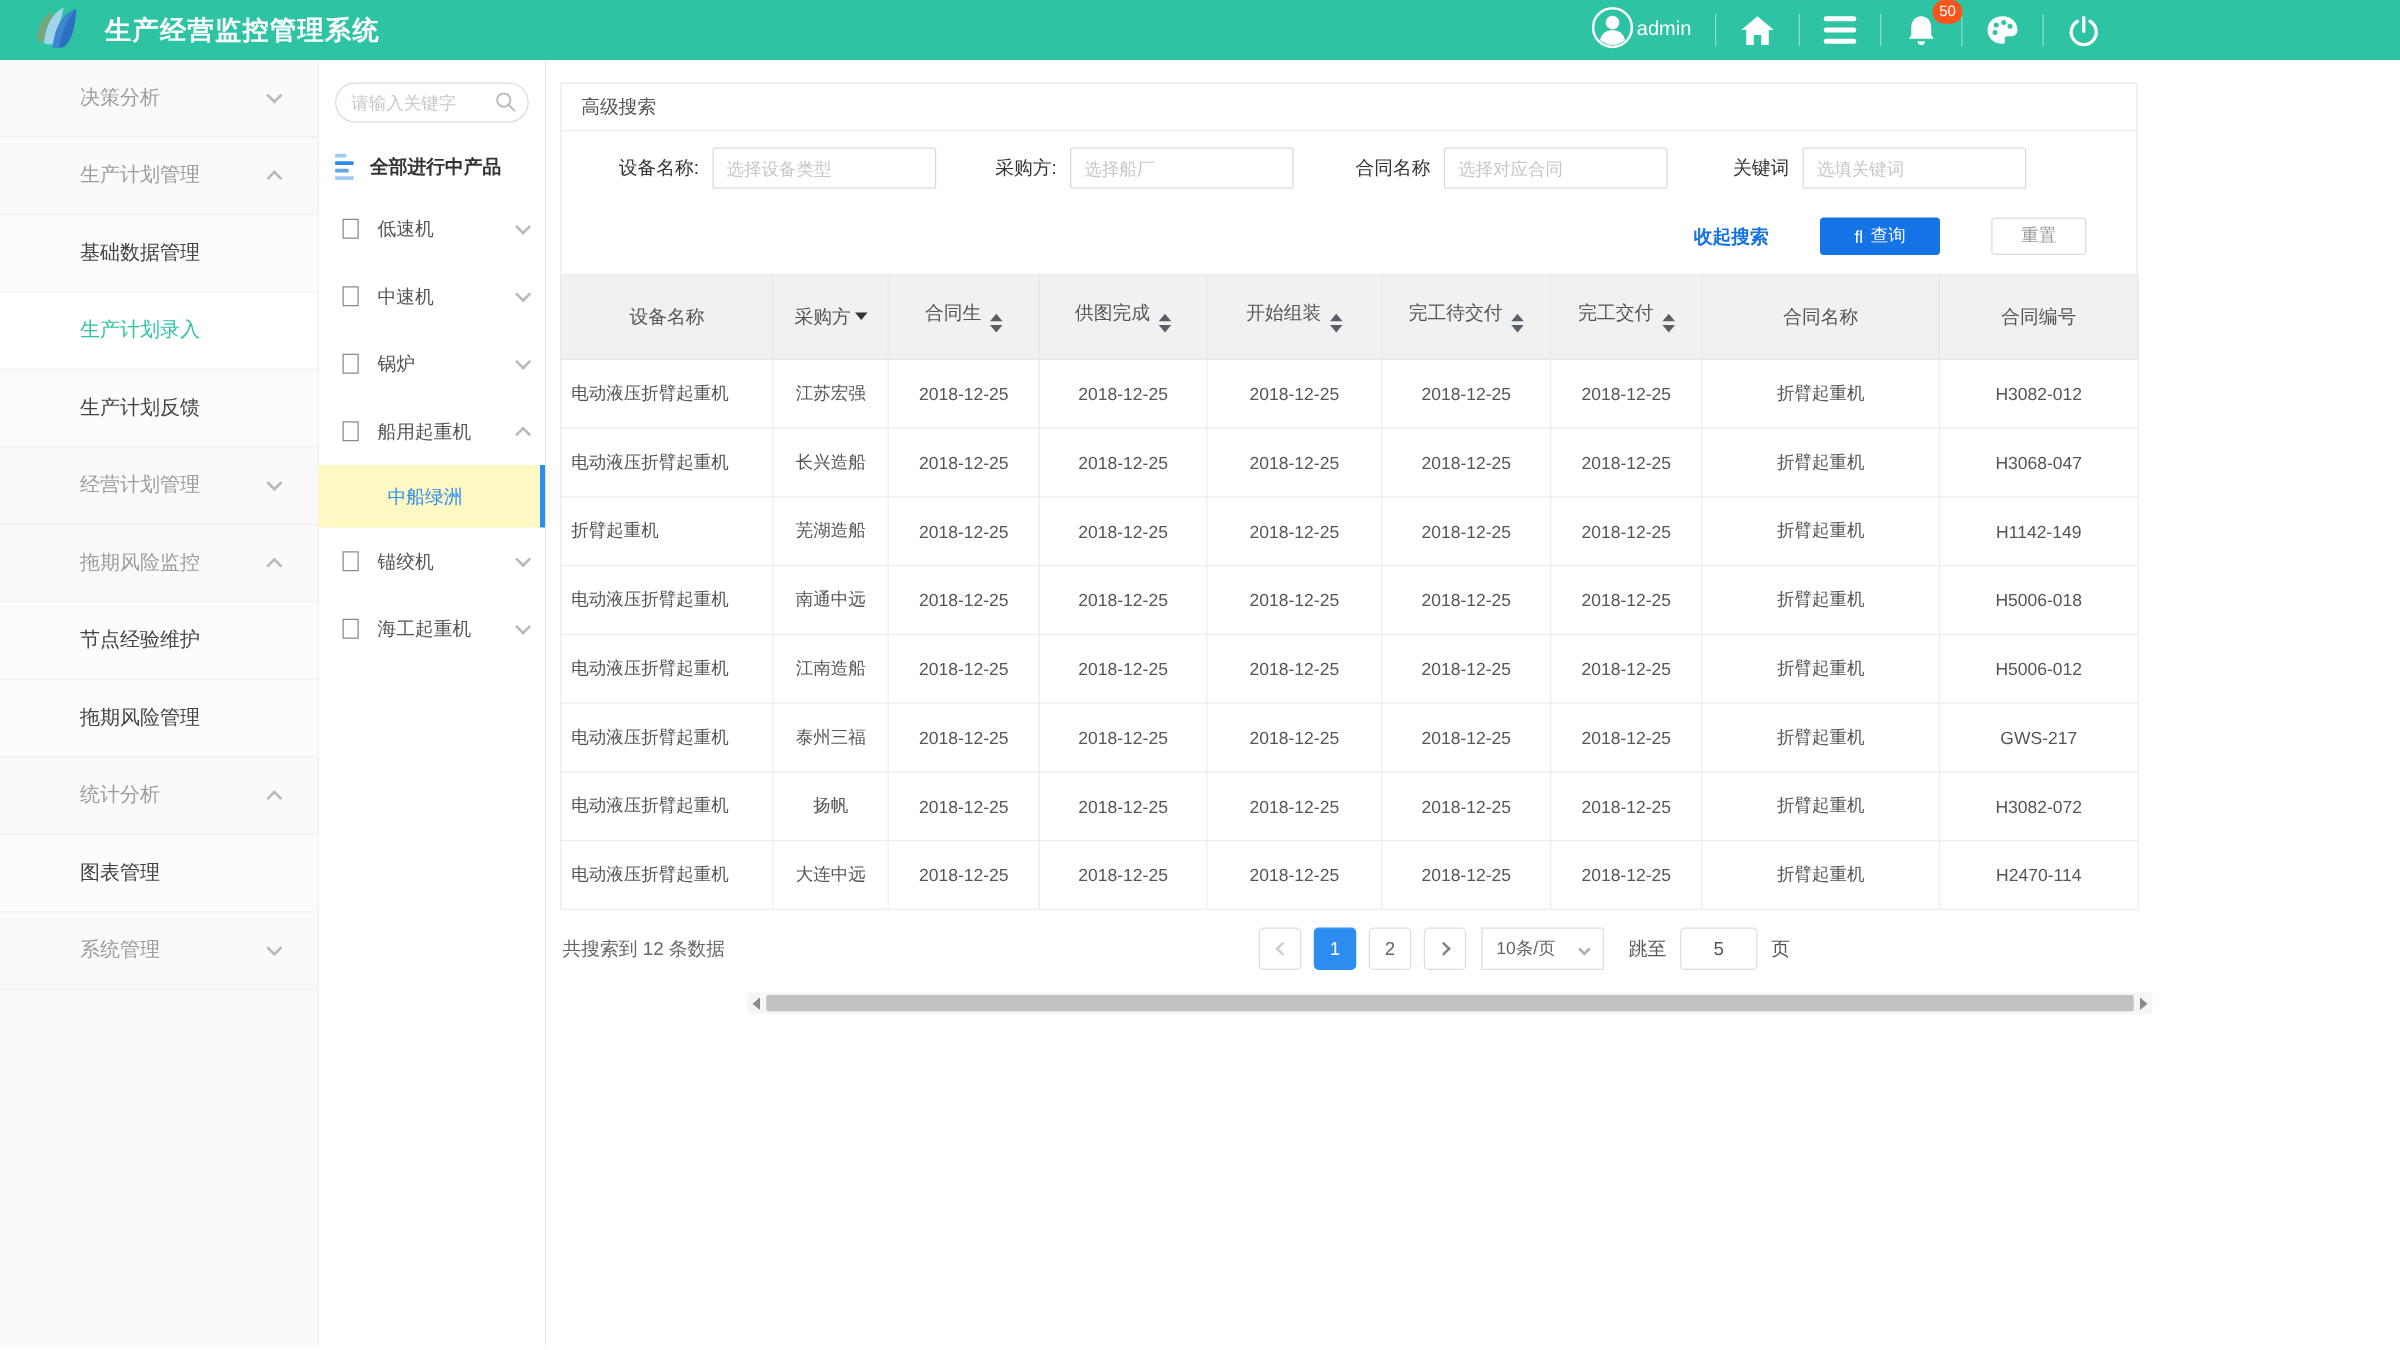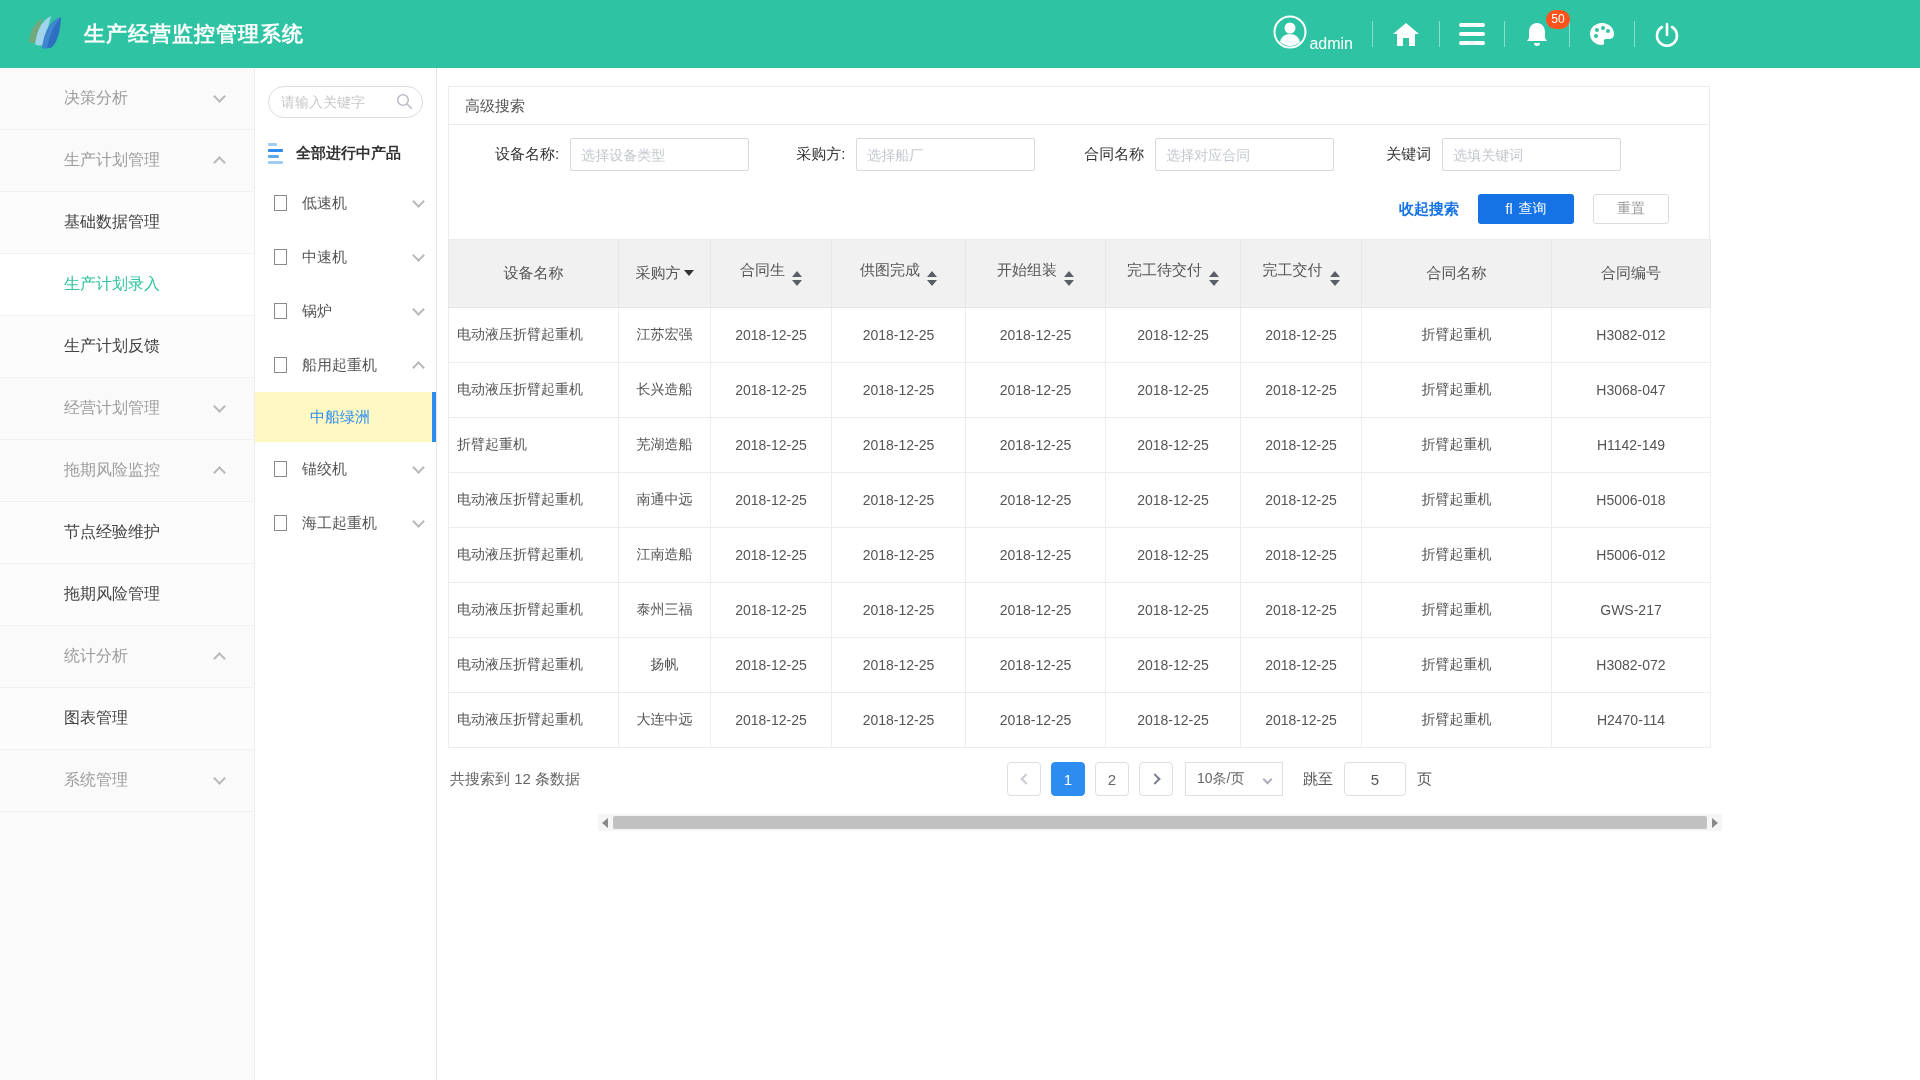--- a/index.html
+++ b/index.html
@@ -1,26 +1,26 @@
 <!DOCTYPE html>
 <html><head>
 <meta charset="utf-8">
 <style>
   * { margin:0; padding:0; box-sizing:border-box; }
   html,body { width:1920px; height:1080px; overflow:hidden; background:#fff;
               font-family:"Liberation Sans","DejaVu Sans",sans-serif; }
 
   
-  .topbar { height:68px; background:#2EC3A2; display:flex; align-items:center;
+  .topbar { height:48px; background:#2EC3A2; display:flex; align-items:center;
             padding-left:22px; color:#fff; }
   .logo-wrap { width:46px; height:46px; display:flex; align-items:center; justify-content:center; }
   .app-title { font-size:21px; font-weight:bold; margin-left:16px; letter-spacing:1px; }
   .topbar-right { margin-left:auto; margin-right:240px; display:flex; align-items:center; }
   .tb-sep { width:1px; height:26px; background:rgba(255,255,255,.45); margin:0 19px; }
-  .tb-user { display:flex; align-items:flex-end; gap:2px; cursor:pointer; }
+  .tb-user { display:flex; align-items:center; gap:2px; cursor:pointer; }
   .tb-user .uname { font-size:16px; }
   .tb-icon { display:flex; align-items:center; justify-content:center; cursor:pointer; position:relative; }
   .badge { position:absolute; top:-11px; right:-20px; background:#FA541C; color:#fff;
            border-radius:10px; min-width:24px; height:19px; line-height:19px; text-align:center;
            font-size:12px; padding:0 5px;margin-left:44px; }
   .burger { display:flex; flex-direction:column; gap:5px; }
   .burger span { display:block; width:26px; height:4px; background:#fff; border-radius:2px; }
 
   
   .layout { display:flex; height:1028px; }
@@ -65,21 +65,21 @@
   .panel-tab { height:38px; line-height:38px; padding-left:16px; font-size:15px; color:#555;
                border-bottom:1px solid #ECECEC; cursor:pointer; }
   .filter-area { height:114px; position:relative; }
   .filter-row { display:flex; align-items:center; padding-top:13px; }
   .fgroup { display:flex; align-items:center; gap:11px; }
   .fgroup label { font-size:15px; color:#333; white-space:nowrap; }
   .fgroup input { width:179px; height:33px; border:1px solid #D9D9D9; border-radius:2px;
                   padding:0 10px; font-size:14px; color:#666; outline:none; }
   .fgroup input::placeholder { color:#C4C8CE; }
   .g1{ margin-left:46px; } .g2{ margin-left:47px; } .g3{ margin-left:49px; } .g4{ margin-left:52px; }
-  .actions-row { position:absolute; right:40px; bottom:15px; display:flex; align-items:center; gap:19px; }
+  .actions-row { position:absolute; right:40px; bottom:15px; display:flex; align-items:center; gap:41px; }
   .collapse-link { color:#1673E6; font-weight:bold; font-size:15px; cursor:pointer; }
   .btn-query { width:96px; height:30px; background:#1673E6; border:none; border-radius:3px;
                color:#fff; font-size:14px; cursor:pointer; display:flex; align-items:center;
                justify-content:center; gap:6px; }
   .btn-reset { width:76px; height:30px; background:#fff; border:1px solid #DCDCDC; border-radius:3px;
                color:#999; font-size:14px; cursor:pointer; }
 
   
   table.data { width:1262px; border-collapse:collapse; table-layout:fixed; }
   .c0{width:170px} .c1{width:92px} .c2{width:121px} .c3{width:134px} .c4{width:140px}

